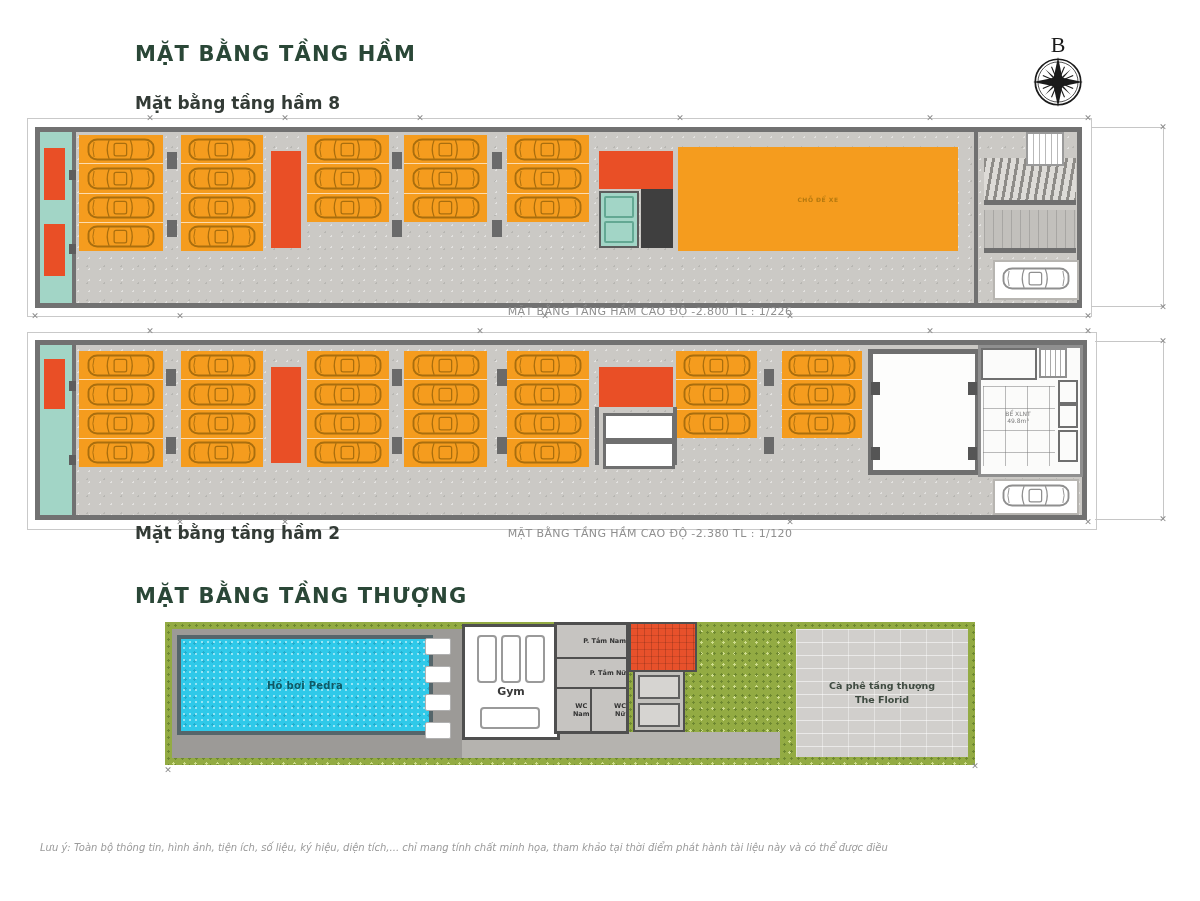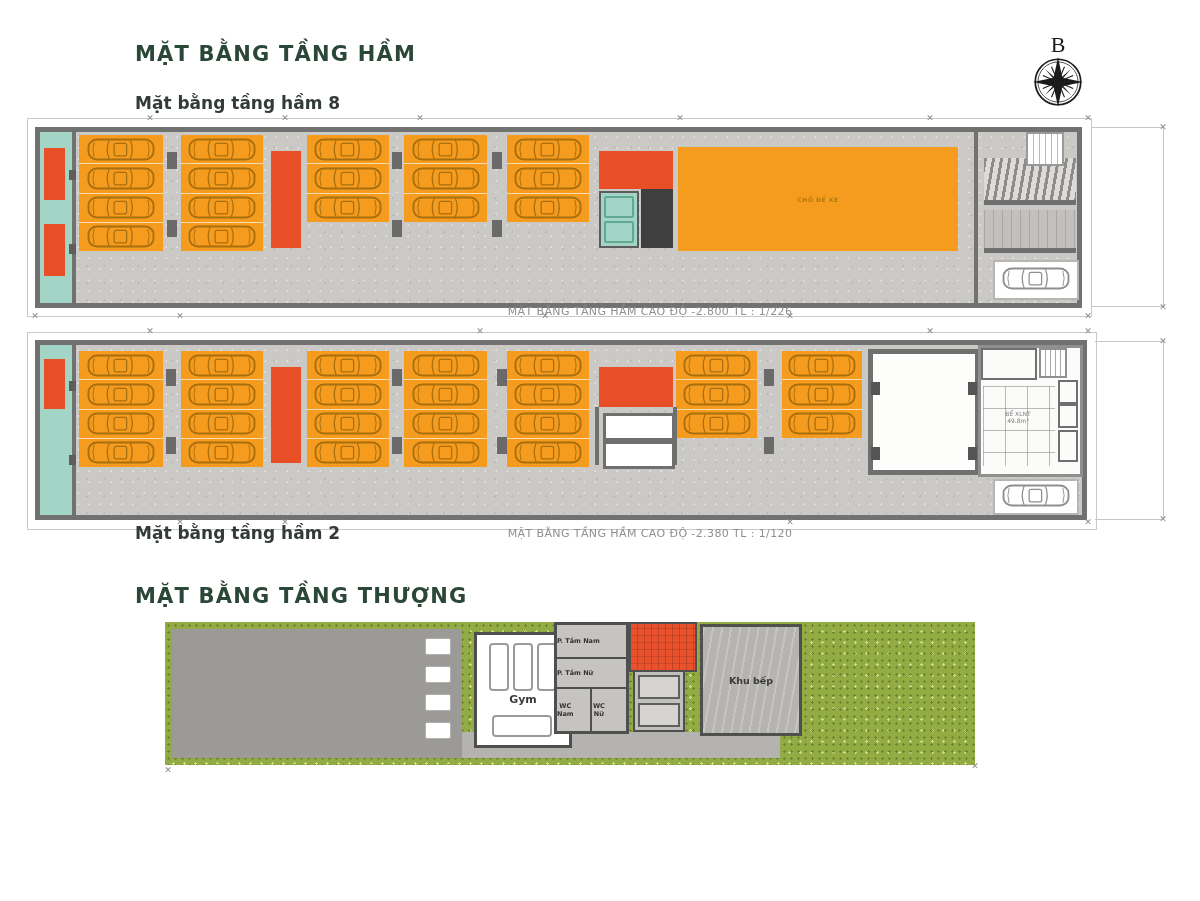--- a/index.html
+++ b/index.html
@@ -56,21 +56,21 @@
   .deck{position:absolute;background:#9C9A97;}
   .pool{position:absolute;background-color:#2FC9E9;border:4px solid #55656a;
         background-image:radial-gradient(rgba(255,255,255,.5) 1px,transparent 1.2px),radial-gradient(rgba(10,120,150,.35) 1px,transparent 1.4px);
         background-size:6px 6px,9px 9px;display:flex;align-items:center;justify-content:center;}
   .pool span{font-size:10px;font-weight:700;color:#0E5A66;letter-spacing:.3px;}
   .chair{position:absolute;width:24px;height:15px;background:#fff;border:1px solid #b0b0b0;border-radius:2px;}
   .gym{position:absolute;background:#fff;border:3px solid #4f4f4f;}
   .gym .eq{position:absolute;border:2px solid #9a9a9a;border-radius:4px;background:#fff;}
   .gym .glabel{position:absolute;width:100%;text-align:center;font-size:11px;font-weight:700;color:#3a3a3a;}
   .san{position:absolute;background:#C6C4C1;border:3px solid #4f4f4f;box-sizing:border-box;}
-  .san .rm{position:absolute;box-sizing:border-box;display:flex;align-items:center;justify-content:flex-start;}
+  .san .rm{position:absolute;box-sizing:border-box;display:flex;align-items:center;justify-content:flex-end;}
   .san .rm span{font-size:6.5px;font-weight:700;color:#333;text-align:center;white-space:pre-line;line-height:1.25;}
   .roofstair{position:absolute;background:#E8512B;border:2px solid #4f4f4f;
        background-image:repeating-linear-gradient(90deg,transparent 0 6px,rgba(0,0,0,.16) 6px 7px),repeating-linear-gradient(0deg,transparent 0 6px,rgba(0,0,0,.12) 6px 7px);}
   .liftzone{position:absolute;background:#c2c0bc;border:2px solid #4f4f4f;box-sizing:border-box;padding:3px;display:flex;flex-direction:column;gap:4px;}
   .liftzone .cab{flex:1;background:#d6d4d1;border:2px solid #5f5f5f;}
   .kitchen{position:absolute;background:#B6B4B0;border:3px solid #4f4f4f;
        background-image:repeating-linear-gradient(100deg,rgba(255,255,255,.22) 0 2px,transparent 2px 9px);
        display:flex;align-items:center;justify-content:center;}
   .kitchen span{font-size:9.5px;font-weight:700;color:#3a3a3a;}
   .cafe{position:absolute;background-color:#D1CFCC;
@@ -677,28 +677,31 @@
         </svg></span>
   </div>
 </div>
 <div class="sub-title" style="left:135px;top:523px;">Mặt bằng tầng hầm 2</div>
 <div class="plan-caption" style="left:400px;top:527px;">MẶT BẰNG TẦNG HẦM CAO ĐỘ -2.380 TL : 1/120</div>
 
 <div class="sec-title" style="left:135px;top:584px;">MẶT BẰNG TẦNG THƯỢNG</div>
 
 <div class="roof" style="left:165px;top:622px;width:810px;height:143px;">
   <div class="deck" style="left:7px;top:7px;width:290px;height:129px;"></div>
+  <div class="pool" style="left:12px;top:13px;width:248px;height:92px;">
+    <span>Hồ bơi Pedra</span>
+  </div>
   <div class="abs" style="left:252px;top:10px;width:44px;height:120px;">
       <div class="chair" style="top: 6px; left: 8px;"></div>
       <div class="chair" style="top: 34px; left: 8px;"></div>
       <div class="chair" style="top: 62px; left: 8px;"></div>
       <div class="chair" style="top: 90px; left: 8px;"></div>
     </div>
   <div class="walkway" style="left:297px;top:110px;width:318px;height:26px;"></div>
-  <div class="gym" style="left:297px;top:10px;width:92px;height:110px;margin-left:12px;">
+  <div class="gym" style="left:297px;top:2px;width:92px;height:110px;">
     <div class="eq" style="left:12px;top:8px;width:16px;height:44px;"></div>
     <div class="eq" style="left:36px;top:8px;width:16px;height:44px;"></div>
     <div class="eq" style="left:60px;top:8px;width:16px;height:44px;"></div>
     <div class="glabel" style="top:58px;">Gym</div>
     <div class="eq" style="left:15px;top:80px;width:56px;height:18px;"></div>
   </div>
   <div class="san" style="left:389px;top:0;width:75px;height:112px;">
     <div class="rm" style="left:0;top:0;width:100%;height:34px;border-bottom:2px solid #4f4f4f;">
       <span>P. Tắm Nam</span>
     </div>
@@ -712,26 +715,28 @@
     <div class="rm" style="right:0;top:64px;width:48%;height:42px;">
       <span>WC
 Nữ</span>
     </div>
   </div>
   <div class="roofstair" style="left:464px;top:0;width:64px;height:46px;"></div>
   <div class="liftzone" style="left:468px;top:48px;width:52px;height:62px;">
     <div class="cab"></div>
     <div class="cab"></div>
   </div>
-  <div class="kitchen" style="left:535px;top:2px;width:96px;height:106px;">
-    <span>Khu bếp</span>
+  <div class="cafe" style="left:631px;top:7px;width:172px;height:128px;">
+    <span>Cà phê tầng thượng
+The Florid</span>
   </div>
 </div>
 
 <div class="disclaimer">
+  <div>Lưu ý: Toàn bộ thông tin, hình ảnh, tiện ích, số liệu, ký hiệu, diện tích,... chỉ mang tính chất minh họa, tham khảo tại thời điểm phát hành tài liệu này và có thể được điều</div>
 </div>
 
 <div class="abs" style="inset:0;pointer-events:none;" id="tick-layer">
     <span class="tick" style="left: 150px; top: 118px;">✕</span>
     <span class="tick" style="left: 285px; top: 118px;">✕</span>
     <span class="tick" style="left: 420px; top: 118px;">✕</span>
     <span class="tick" style="left: 680px; top: 118px;">✕</span>
     <span class="tick" style="left: 930px; top: 118px;">✕</span>
     <span class="tick" style="left: 1088px; top: 118px;">✕</span>
     <span class="tick" style="left: 35px; top: 316px;">✕</span>

